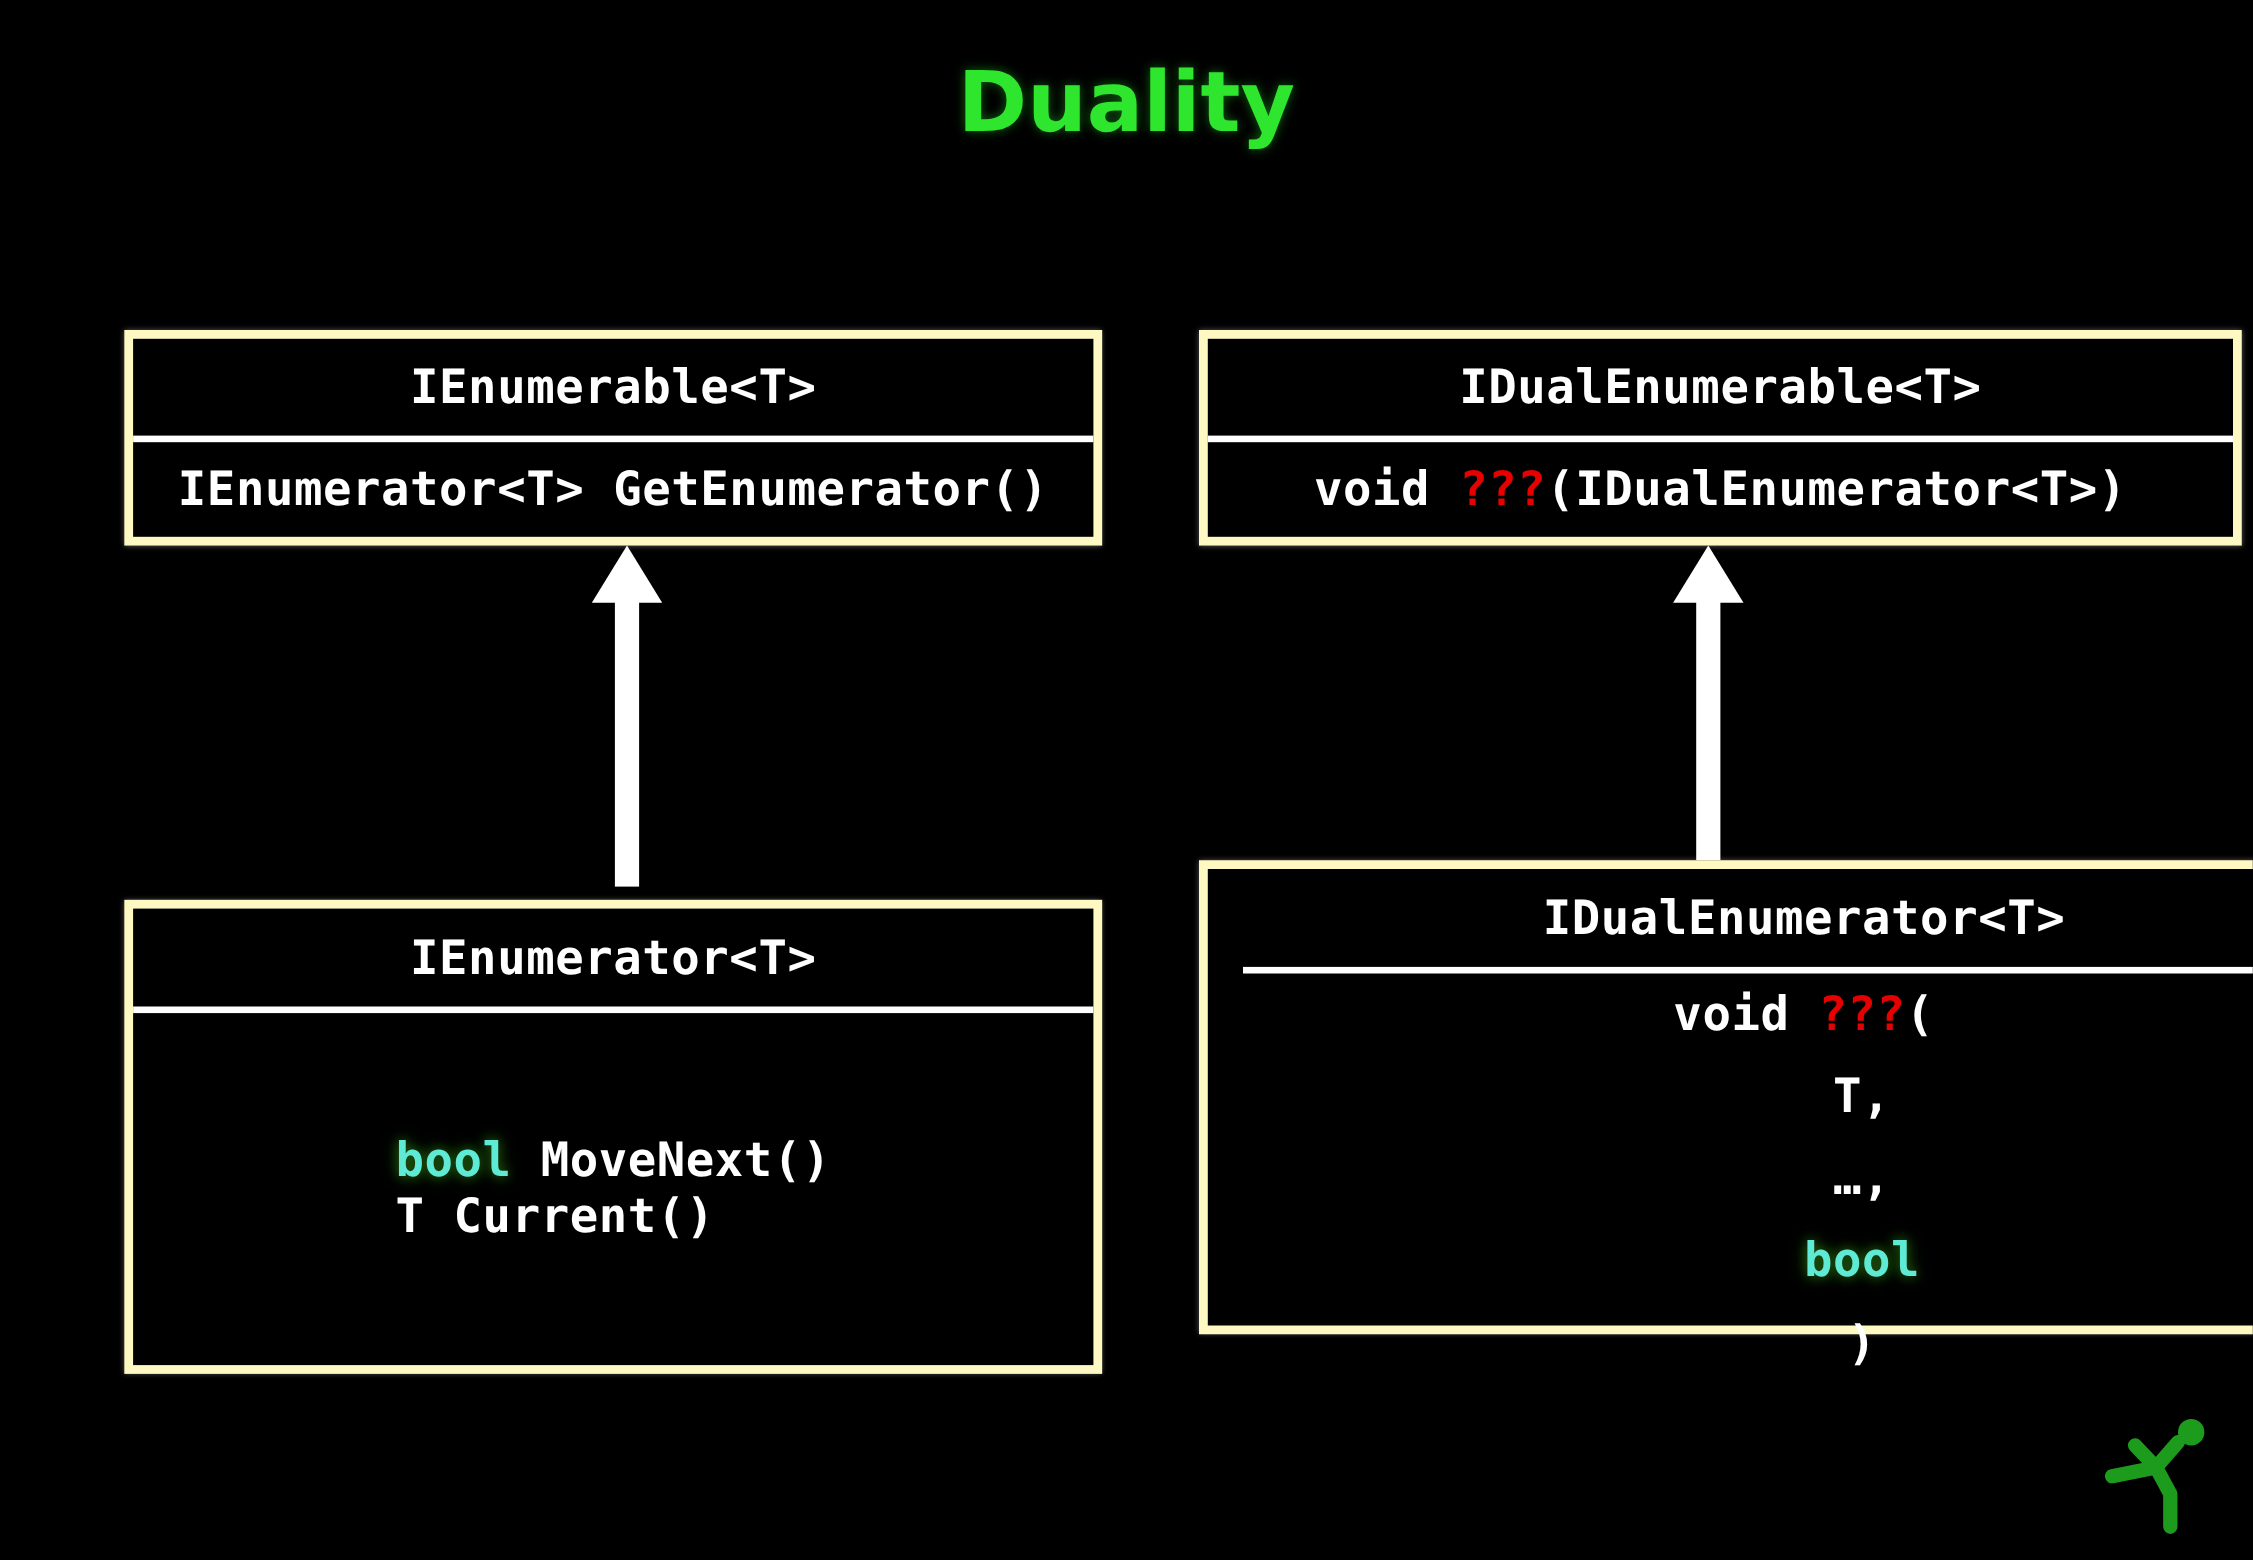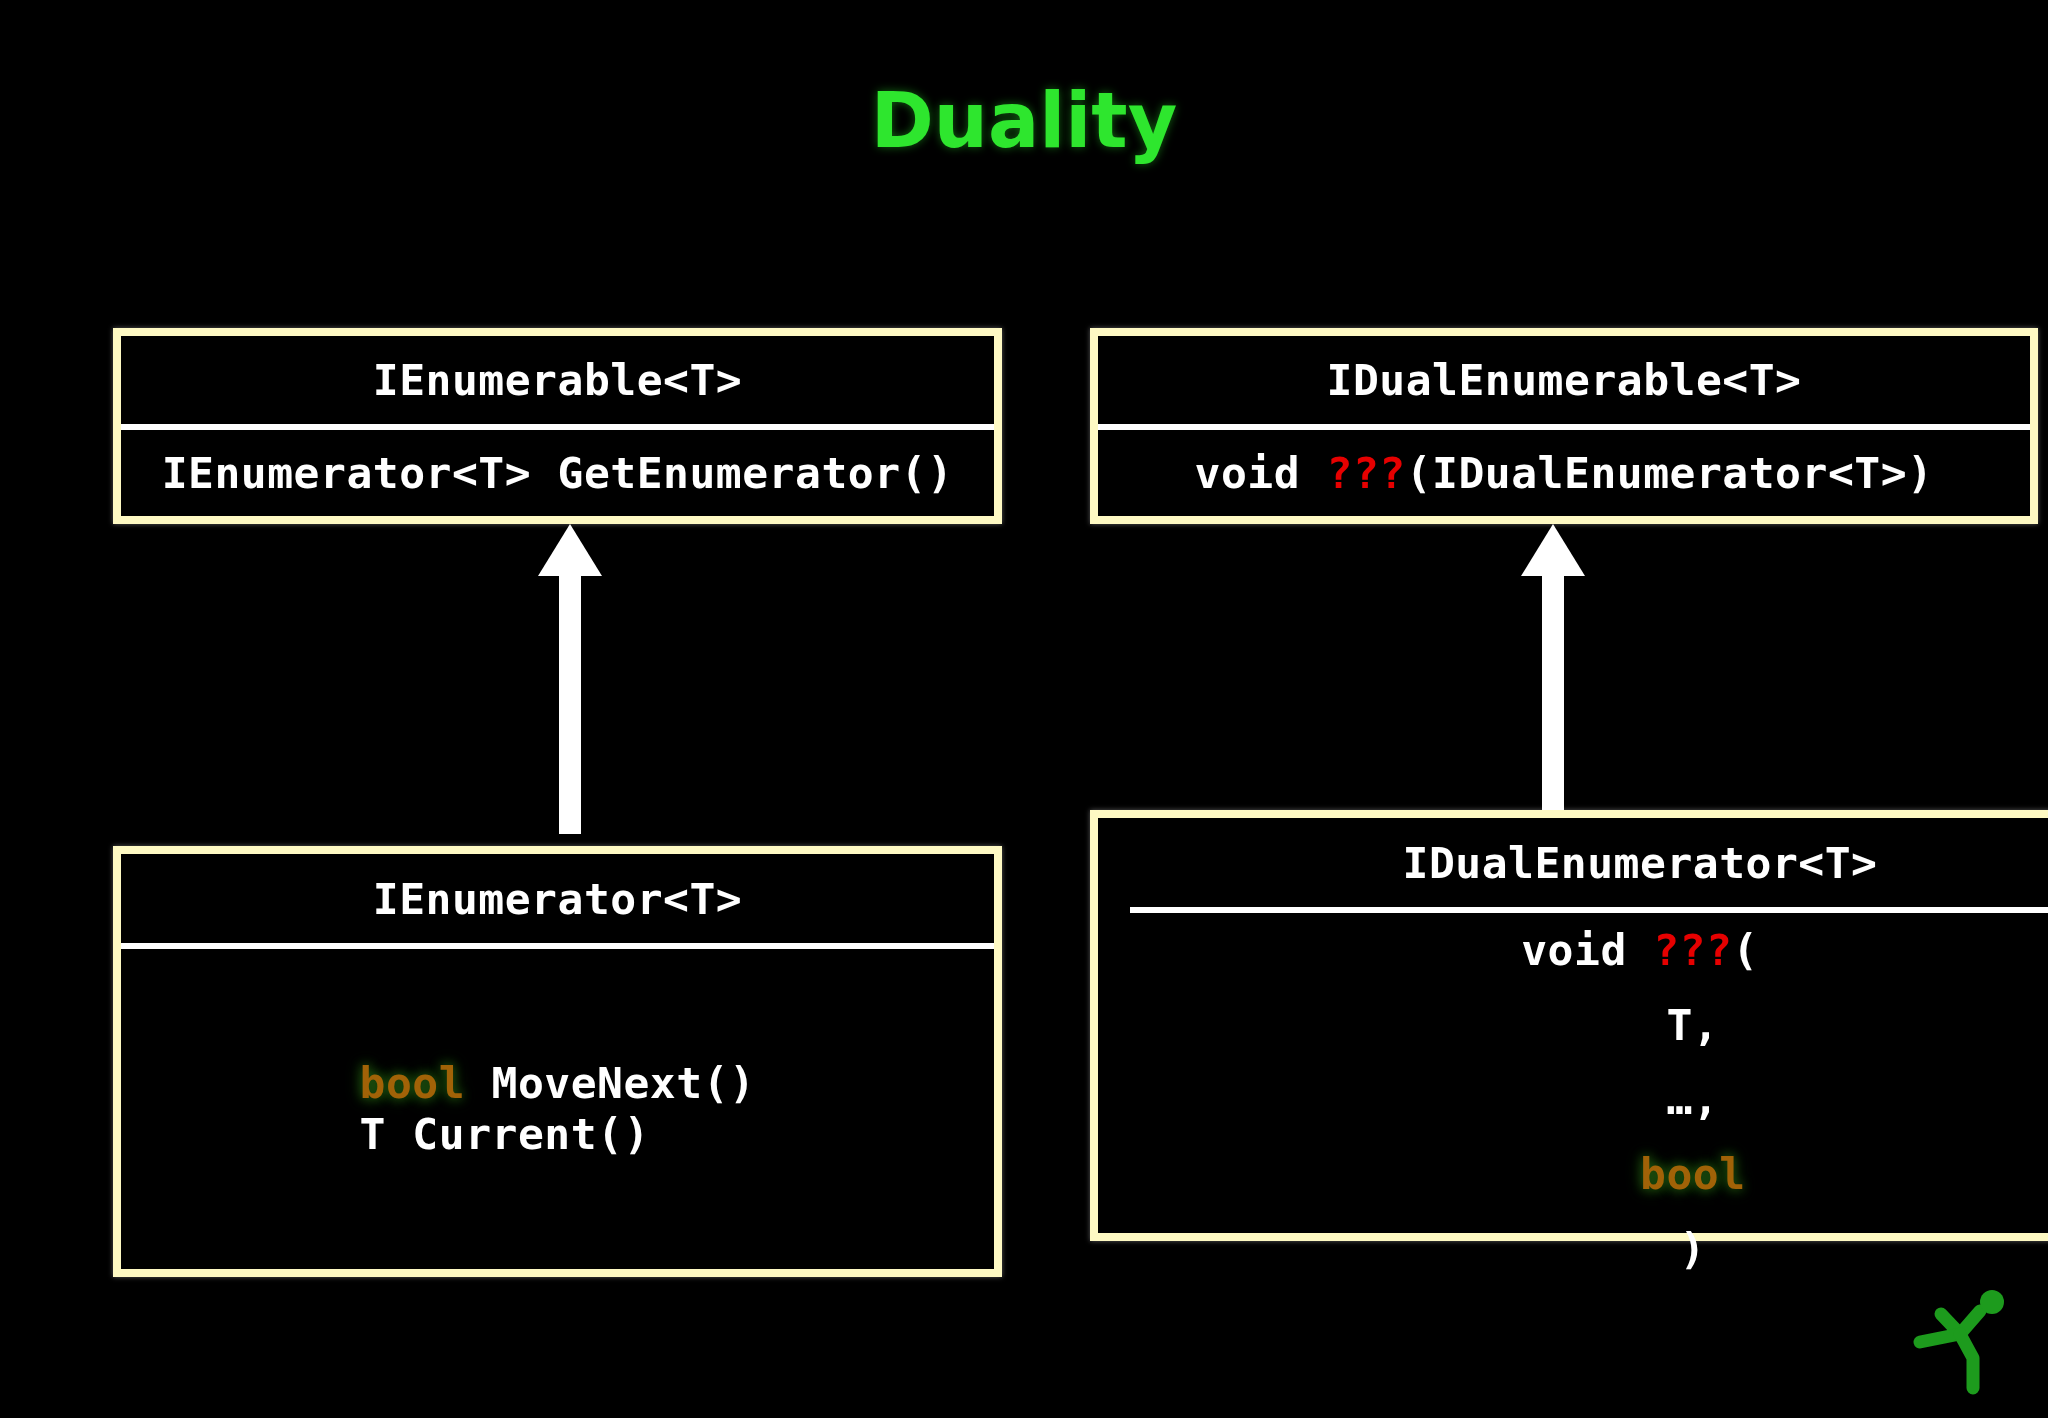--- a/index.html
+++ b/index.html
@@ -12,21 +12,20 @@
     height: 1418px;
     overflow: hidden;
     font-family: "DejaVu Sans Mono", "Liberation Mono", monospace;
     position: relative;
   }
 
   .slide {
     position: absolute;
     inset: 0;
     background: #000000;
-    margin-top: 28px;
   }
 
   
   .title {
     position: absolute;
     top: 48px;
     left: 0;
     width: 2048px;
     text-align: center;
     font-family: "DejaVu Sans", "Liberation Sans", sans-serif;
@@ -84,21 +83,21 @@
     padding-top: 12px;
     gap: 24px;
   }
   .code-line { white-space: pre; }
 
   
   .tok-red {
     color: #e60000;
   }
   .tok-gold {
-    color: #a16207;
+    color: #5eead4;
     text-shadow: 0 0 11px rgba(40,110,20,0.95), 0 0 18px rgba(30,90,15,0.7);
   }
 
   
   #box-ienumerable   { left: 113px;  top: 300px;  width: 889px;  height: 196px; }
   #box-idualenumerable { left: 1090px; top: 300px;  width: 948px;  height: 196px; }
   #box-ienumerator   { left: 113px;  top: 818px;  width: 889px;  height: 431px; }
   #box-idualenumerator { left: 1090px; top: 782px;  width: 1068px;  height: 431px; padding-left: 32px; }
 
   #box-ienumerable   .uml-header,

